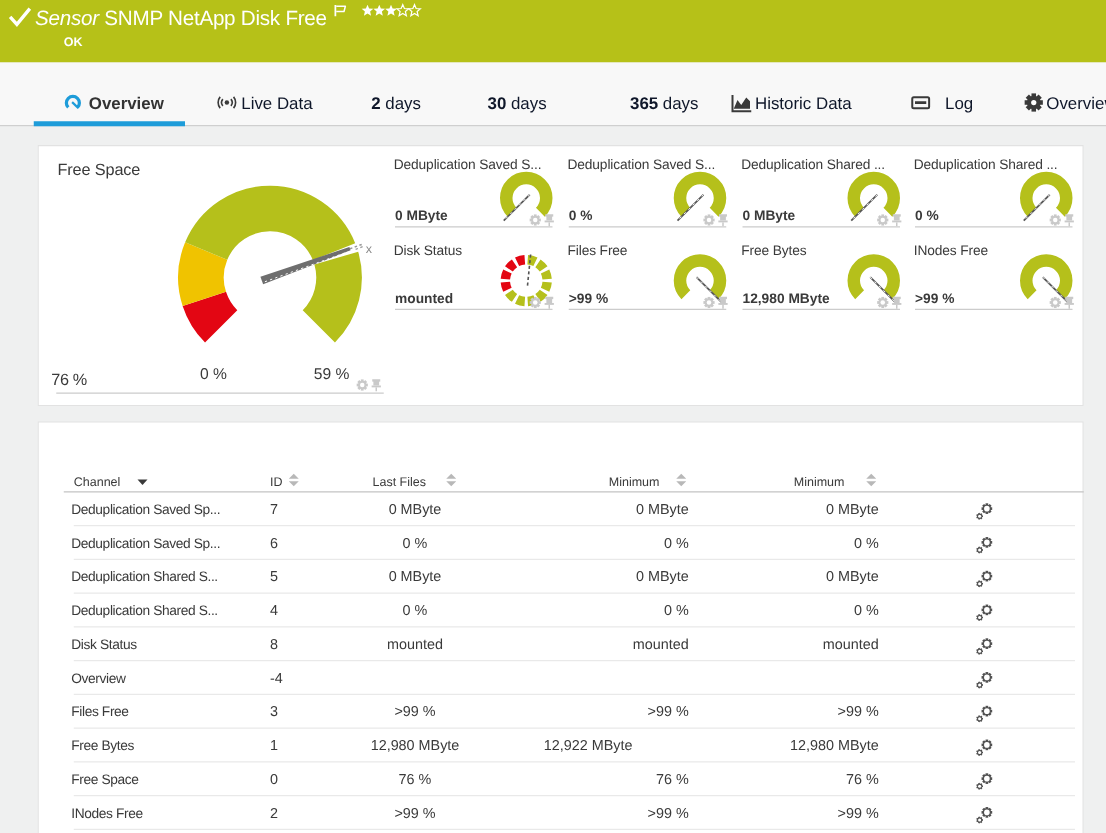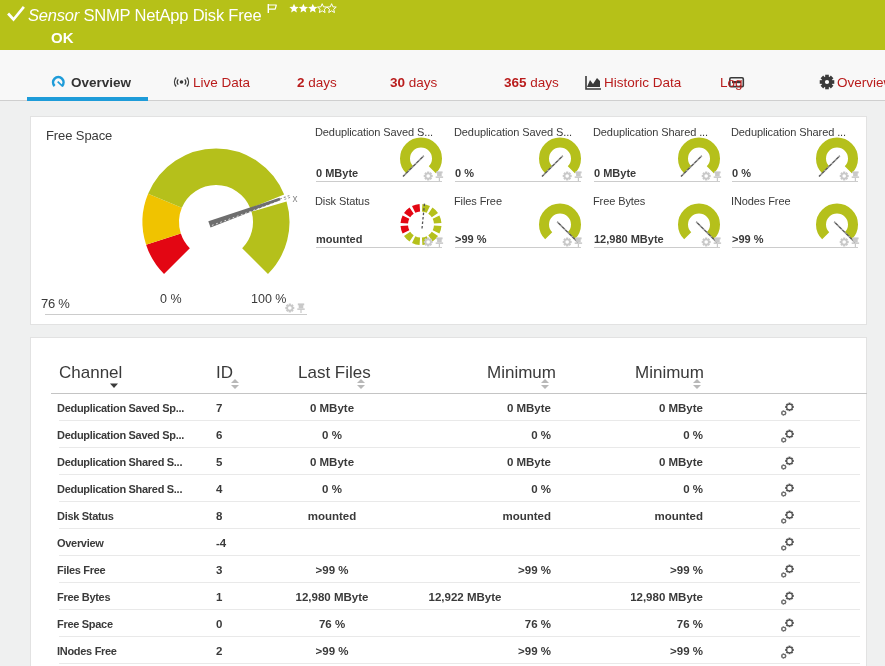--- a/index.html
+++ b/index.html
@@ -1,33 +1,33 @@
 <!DOCTYPE html>
 <html><head><meta charset="utf-8">
 <style>
 * { margin:0; padding:0; box-sizing:border-box; }
 html,body { width:885px; height:666px; overflow:hidden; background:#eff0f0;
   font-family:"Liberation Sans", sans-serif; }
 .abs { position:absolute; }
 #hdr { position:absolute; left:0; top:0; width:885px; height:50px; background:#b6c118;padding-left:24px; }
 #hdr .title { position:absolute; left:28px; top:6px; font-size:16.5px; color:#fff; letter-spacing:-0.2px; }
-#hdr .ok { position:absolute; left:51px; top:29px; font-size:15px; font-weight:bold; color:#fff; }
+#hdr .ok { position:absolute; left:51px; top:29px; font-size:10px; font-weight:bold; color:#fff; }
 #tabs { position:absolute; left:0; top:50px; width:885px; height:51px; background:#f8f8f8;
   border-bottom:1px solid #cfcfcf; }
-.tab { position:absolute; top:25px; font-size:13.5px; color:#b91c1c; white-space:nowrap; }
+.tab { position:absolute; top:25px; font-size:13.5px; color:#0f172a; white-space:nowrap; }
 #tabline { position:absolute; left:27px; top:47px; width:121px; height:4px; background:#1e9cd9; }
 .card { position:absolute; background:#ffffff; border:1px solid #e2e2e2; }
 #card1 { left:30px; top:116px; width:837px; height:209px; }
 #card2 { left:30px; top:337px; width:837px; height:340px; }
 .mtitle { position:absolute; font-size:11px; color:#3a3a3a; white-space:nowrap; letter-spacing:-0.1px; }
 .mval { position:absolute; font-size:11px; font-weight:bold; color:#3a3a3a; white-space:nowrap; }
 .cellline { position:absolute; height:1px; background:#cccccc; }
 .glabel { position:absolute; font-size:12.5px; color:#3a3a3a; }
-.tc { position:absolute; font-size:11.5px; color:#3a3a3a; white-space:nowrap;font-weight:bold; }
-.th { position:absolute; top:25px; font-size:17px; color:#3a3a3a; white-space:nowrap; }
+.tc { position:absolute; font-size:11.5px; color:#3a3a3a; white-space:nowrap; }
+.th { position:absolute; top:43px; font-size:10px; color:#3a3a3a; white-space:nowrap; }
 .trow { position:absolute; left:28px; width:801px; border-bottom:1px solid #e9e9e9; height:27px; }
 </style></head>
 <body>
 <div id="hdr">
   <svg class="abs" style="left:0;top:0" width="350" height="30" viewBox="0 0 350 30">
       <path d="M 9 14.5 L 13.5 19.5 L 23 8" stroke="#ffffff" stroke-width="2.7" fill="none" stroke-linecap="square"></path>
 <path d="M 268.3 13 L 268.3 4" stroke="#ffffff" stroke-width="1.4" fill="none"></path>
 <path d="M 269 5 L 276.3 5 L 275.2 9.2 L 269 9.2" stroke="#ffffff" stroke-width="1.2" fill="none" stroke-linejoin="round"></path>
 <polygon points="294.00,3.70 292.70,6.82 289.34,7.09 291.90,9.28 291.12,12.56 294.00,10.80 296.88,12.56 296.10,9.28 298.66,7.09 295.30,6.82" fill="#ffffff"></polygon>
 <polygon points="303.40,3.70 302.10,6.82 298.74,7.09 301.30,9.28 300.52,12.56 303.40,10.80 306.28,12.56 305.50,9.28 308.06,7.09 304.70,6.82" fill="#ffffff"></polygon>
@@ -61,21 +61,21 @@
 <rect x="829.04" y="84.04" width="3.64" height="3.64" fill="#3a3a3a" transform="rotate(-315.0,830.86,85.86)"></rect>
 <circle cx="827" cy="82" r="5.46" fill="#3a3a3a"></circle>
 <circle cx="827" cy="82" r="2.10" fill="#ffffff"></circle>
     </svg>
   <div class="tab" style="left:71px;font-weight:bold;color:#333">Overview</div>
   <div class="tab" style="left:193px">Live Data</div>
   <div class="tab" style="left:297px"><b>2</b>&nbsp;days</div>
   <div class="tab" style="left:390px"><b>30</b>&nbsp;days</div>
   <div class="tab" style="left:504px"><b>365</b>&nbsp;days</div>
   <div class="tab" style="left:604px">Historic Data</div>
-  <div class="tab" style="left:720px">Log</div>
+  <div class="tab" style="left:756px">Log</div>
   <div class="tab" style="left:837px">Overview</div>
   <div id="tabline"></div>
 </div>
 <div class="card" id="card1">
   <div class="mtitle" style="left:15px;top:11px;font-size:13px">Free Space</div>
   <svg class="abs" style="left:0;top:0" width="837" height="209" viewBox="0 0 837 209">
 <path d="M 145.93 144.07 A 55.25 55.25 0 0 1 132.45 122.07" fill="none" stroke="#e30613" stroke-width="36.5" stroke-linecap="butt"></path>
 <path d="M 132.45 122.07 A 55.25 55.25 0 0 1 133.96 83.86" fill="none" stroke="#f0c300" stroke-width="36.5" stroke-linecap="butt"></path>
 <path d="M 133.96 83.86 A 55.25 55.25 0 0 1 236.24 84.34" fill="none" stroke="#b5c01b" stroke-width="36.5" stroke-linecap="butt"></path>
 <path d="M 238.03 89.50 A 55.25 55.25 0 0 1 224.07 144.07" fill="none" stroke="#b5c01b" stroke-width="36.5" stroke-linecap="butt"></path>
@@ -263,21 +263,21 @@
 <div class="mtitle" style="left:423px;top:78px">Files Free</div>
 <div class="mval" style="left:424px;top:116px">&gt;99 %</div>
 <div class="cellline" style="left:424px;top:130px;width:126px"></div>
 <div class="mtitle" style="left:562px;top:78px">Free Bytes</div>
 <div class="mval" style="left:563px;top:116px">12,980 MByte</div>
 <div class="cellline" style="left:563px;top:130px;width:126px"></div>
 <div class="mtitle" style="left:700px;top:78px">INodes Free</div>
 <div class="mval" style="left:701px;top:116px">&gt;99 %</div>
 <div class="cellline" style="left:701px;top:130px;width:126px"></div>
   <div class="glabel" style="left:129px;top:175px">0 %</div>
-  <div class="glabel" style="left:220px;top:175px">100 %</div>
+  <div class="glabel" style="left:220px;top:175px">59 %</div>
   <div class="glabel" style="left:10px;top:179px;font-size:13px;letter-spacing:-0.3px">76 %</div>
   <div class="cellline" style="left:14px;top:197px;width:262px"></div>
 </div>
 <div class="card" id="card2">
   <div class="th" style="left:28px">Channel</div>
   <div class="th" style="left:185px">ID</div>
   <div class="th" style="left:267px">Last Files</div>
   <div class="th" style="left:456px">Minimum</div>
   <div class="th" style="left:604px">Minimum</div>
   <div class="cellline" style="left:20px;top:55px;width:816px;background:#c4c4c4"></div>
@@ -521,21 +521,21 @@
 <div class="trow" style="top:218px"></div>
 <div class="tc" style="left:26px;top:226px;width:130px;text-align:left;font-size:11px;letter-spacing:-0.3px">Files Free</div>
 <div class="tc" style="left:185px;top:226px;width:40px;text-align:left">3</div>
 <div class="tc" style="left:231px;top:226px;width:140px;text-align:center">&gt;99 %</div>
 <div class="tc" style="left:380px;top:226px;width:140px;text-align:right">&gt;99 %</div>
 <div class="tc" style="left:532px;top:226px;width:140px;text-align:right">&gt;99 %</div>
 <div class="trow" style="top:245px"></div>
 <div class="tc" style="left:26px;top:253px;width:130px;text-align:left;font-size:11px;letter-spacing:-0.3px">Free Bytes</div>
 <div class="tc" style="left:185px;top:253px;width:40px;text-align:left">1</div>
 <div class="tc" style="left:231px;top:253px;width:140px;text-align:center">12,980 MByte</div>
-<div class="tc" style="left:364px;top:253px;width:140px;text-align:center">12,922 MByte</div>
+<div class="tc" style="left:404px;top:253px;width:140px;text-align:left">12,922 MByte</div>
 <div class="tc" style="left:532px;top:253px;width:140px;text-align:right">12,980 MByte</div>
 <div class="trow" style="top:272px"></div>
 <div class="tc" style="left:26px;top:280px;width:130px;text-align:left;font-size:11px;letter-spacing:-0.3px">Free Space</div>
 <div class="tc" style="left:185px;top:280px;width:40px;text-align:left">0</div>
 <div class="tc" style="left:231px;top:280px;width:140px;text-align:center">76 %</div>
 <div class="tc" style="left:380px;top:280px;width:140px;text-align:right">76 %</div>
 <div class="tc" style="left:532px;top:280px;width:140px;text-align:right">76 %</div>
 <div class="trow" style="top:299px"></div>
 <div class="tc" style="left:26px;top:307px;width:130px;text-align:left;font-size:11px;letter-spacing:-0.3px">INodes Free</div>
 <div class="tc" style="left:185px;top:307px;width:40px;text-align:left">2</div>

